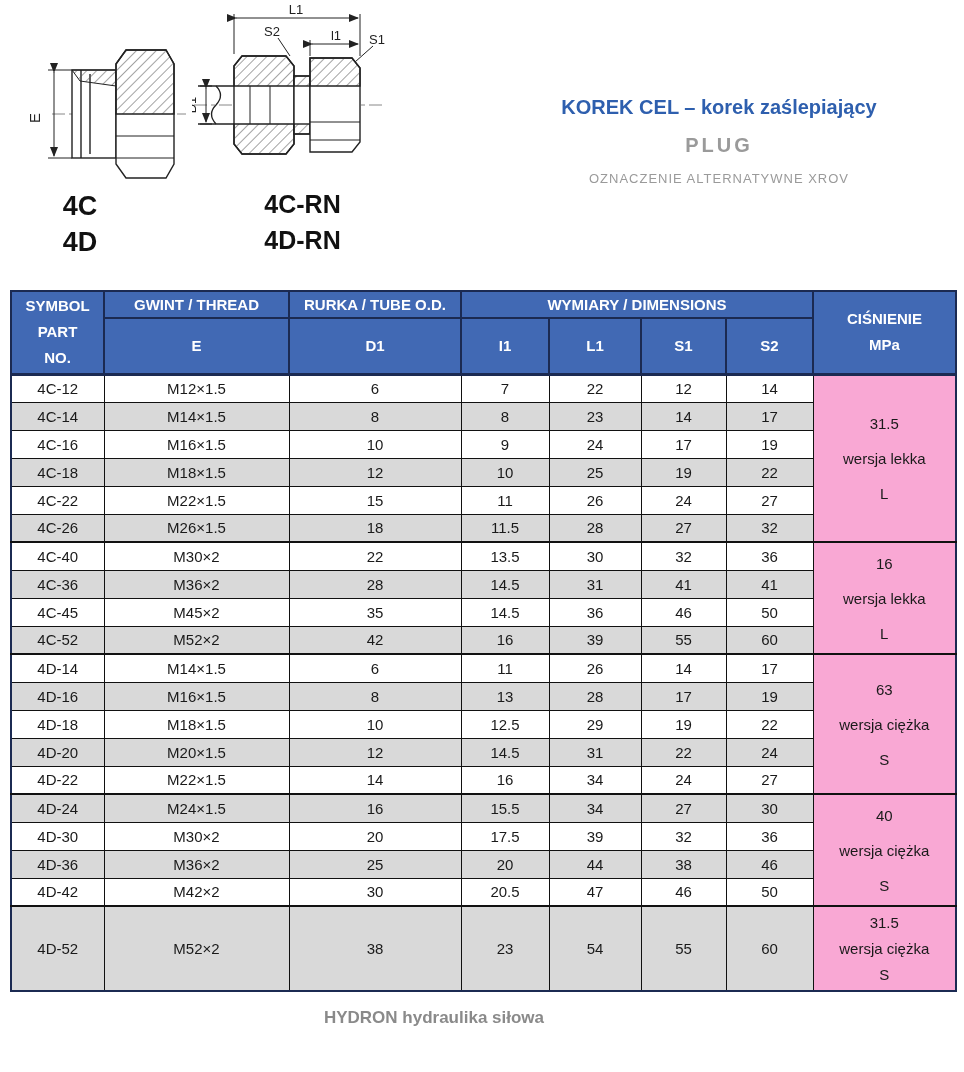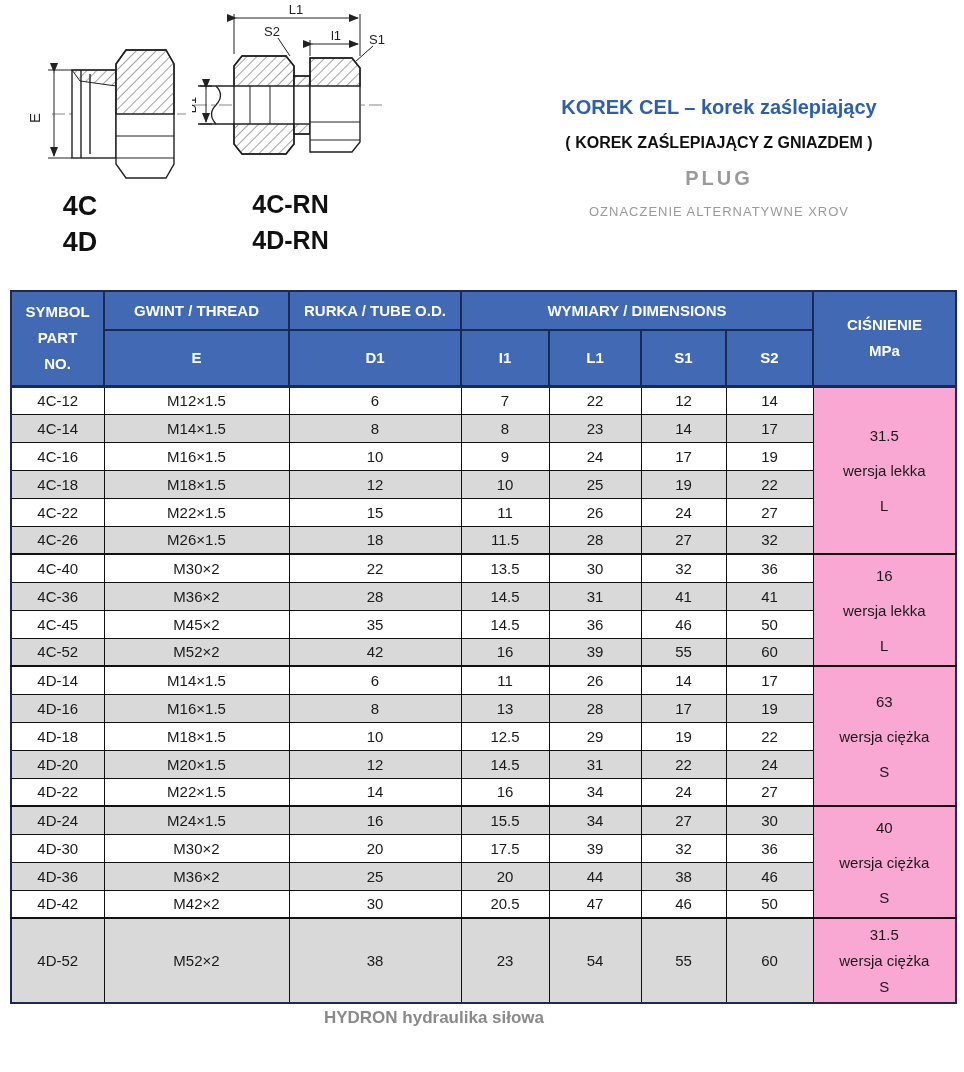--- a/index.html
+++ b/index.html
@@ -8,39 +8,39 @@
     width:964px; height:1072px; position:relative;
     background:#ffffff; font-family:"Liberation Sans", sans-serif;
     color:#1a1a1a; overflow:hidden;
   }
   
   .drawing { position:absolute; }
   #drawing-left  { left:14px; top:14px; }
   #drawing-right { left:192px; top:2px; }
   .captions { position:absolute; text-align:center; font-weight:bold; color:#111; }
   #captions-left  { left:0;  top:188px; width:160px; font-size:27px; }
-  #captions-right { left:198px; top:186px; width:185px; font-size:25px; }
+  #captions-right { left:210px; top:186px; width:185px; font-size:25px; }
   .captions div { line-height:36px; }
   
   .title-block { position:absolute; left:486px; top:96px; width:466px; text-align:center; }
   .product-title   { color:#2e5fae; font-size:20px; font-weight:bold; margin:0 0 15px 0; }
   .product-sub     { color:#111;    font-size:16px; font-weight:bold; margin:0 0 15px 0; }
   .product-en      { color:#9a9a9a; font-size:20px; font-weight:bold; letter-spacing:3px; margin:0 0 14px 0; }
   .product-alt     { color:#9a9a9a; font-size:13px; letter-spacing:1px; margin:0; }
   
   .spec-table {
     position:absolute; left:10px; top:290px;
     border-collapse:collapse; table-layout:fixed; width:945px;
     border:2px solid #1b2a52;
   }
   .spec-table th {
     background:#4169b4; color:#ffffff; font-weight:bold; font-size:15px;
     border:2px solid #1b2a52; padding:0; text-align:center; vertical-align:middle;
   }
-  .spec-table thead tr.hrow1 { height:39px; }
+  .spec-table thead tr.hrow1 { height:27px; }
   .spec-table thead tr.hrow2 { height:56px; }
   th.th-span { line-height:26px; }
   th.th-bottom { border-bottom-width:3px; }
   .spec-table td {
     border:1px solid #111; padding:0; text-align:center; vertical-align:middle;
     font-size:15px; color:#1a1a1a; background:#ffffff;
   }
   .spec-table tbody tr { height:28px; }
   .spec-table tbody tr.tall { height:85px; }
   .spec-table tbody tr.alt td:not(.pressure) { background:#d9d9d9; }
@@ -163,21 +163,20 @@
   <div>4C</div>
   <div>4D</div>
 </div>
 <div id="captions-right" class="captions">
   <div>4C-RN</div>
   <div>4D-RN</div>
 </div>
 
 <div class="title-block">
   <div class="product-title">KOREK CEL – korek zaślepiający</div>
-  <div class="product-sub">( KOREK ZAŚLEPIAJĄCY Z GNIAZDEM )</div>
   <div class="product-en">PLUG</div>
   <div class="product-alt">OZNACZENIE ALTERNATYWNE XROV</div>
 </div>
 
 <table class="spec-table">
   <colgroup>
     <col style="width:93px">
       <col style="width:185px">
       <col style="width:172px">
     <col style="width:88px">

